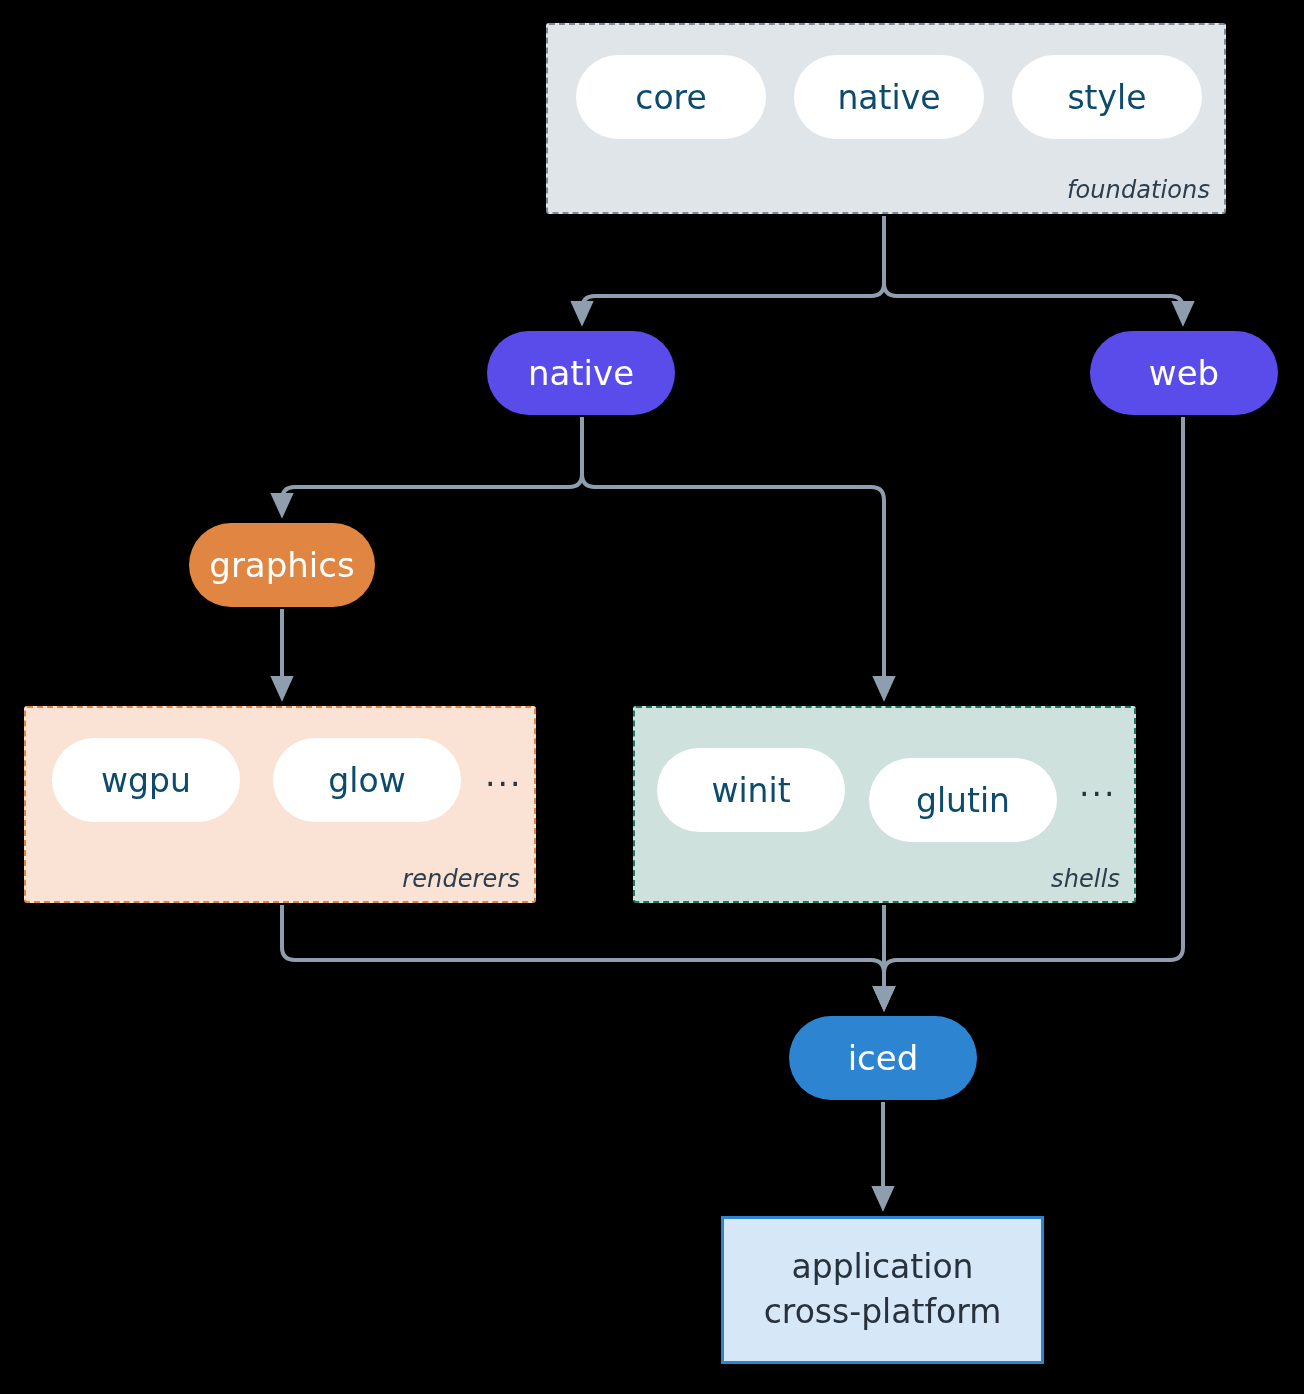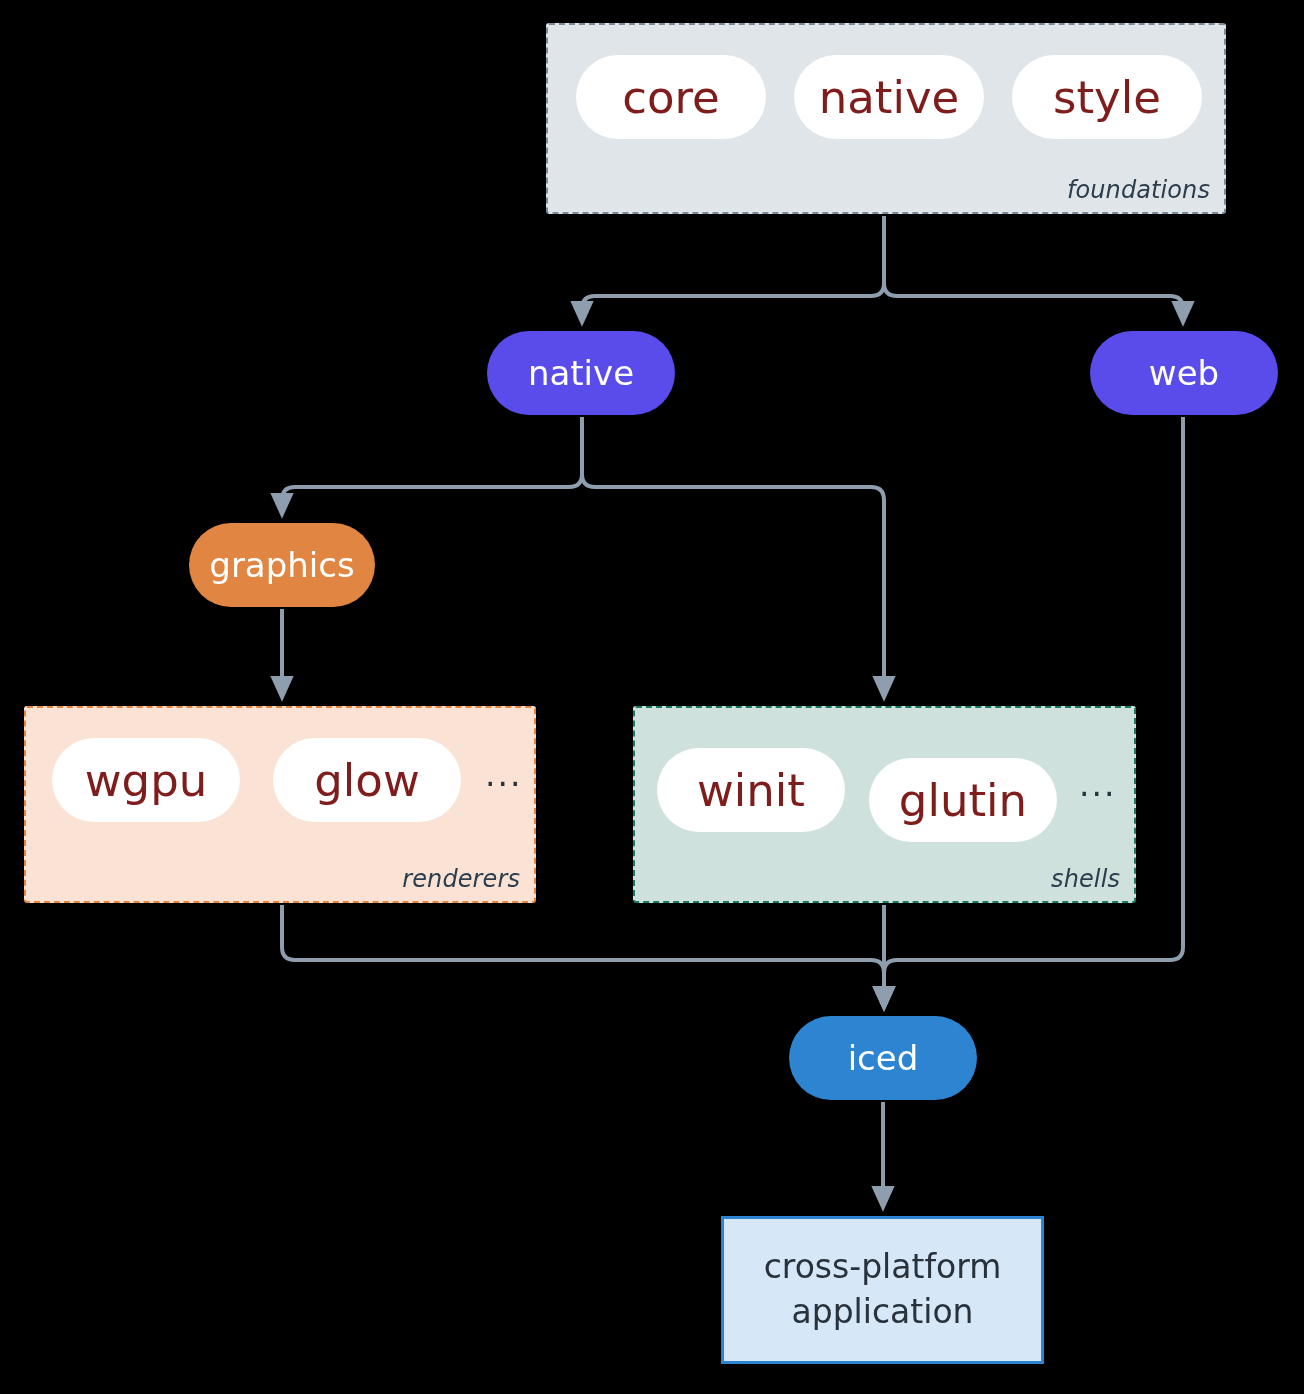--- a/index.html
+++ b/index.html
@@ -71,22 +71,22 @@
     display: flex;
     align-items: center;
   }
   .pill-white {
     background: #ffffff;
     border-radius: 60px;
     height: 84px;
     display: flex;
     align-items: center;
     justify-content: center;
-    color: #7f1d1d;
-    font-size: 45px;
+    color: #0c4a6e;
+    font-size: 33px;
     box-sizing: border-box;
     padding: 14px 22px;
   }
   .ellipsis {
     color: #28323c;
     font-size: 33px;
     letter-spacing: 2px;
     line-height: 1;
     padding-bottom: 12px;
   }
@@ -204,17 +204,17 @@
 
   <div class="node-pill node-native">native</div>
 
   <div class="node-pill node-web">web</div>
 
   <div class="node-pill node-graphics">graphics</div>
 
   <div class="node-pill node-iced">iced</div>
 
   <div class="node-rect">
+    <div>application</div>
     <div>cross-platform</div>
-    <div>application</div>
   </div>
 
 </div>
 
 </body></html>

